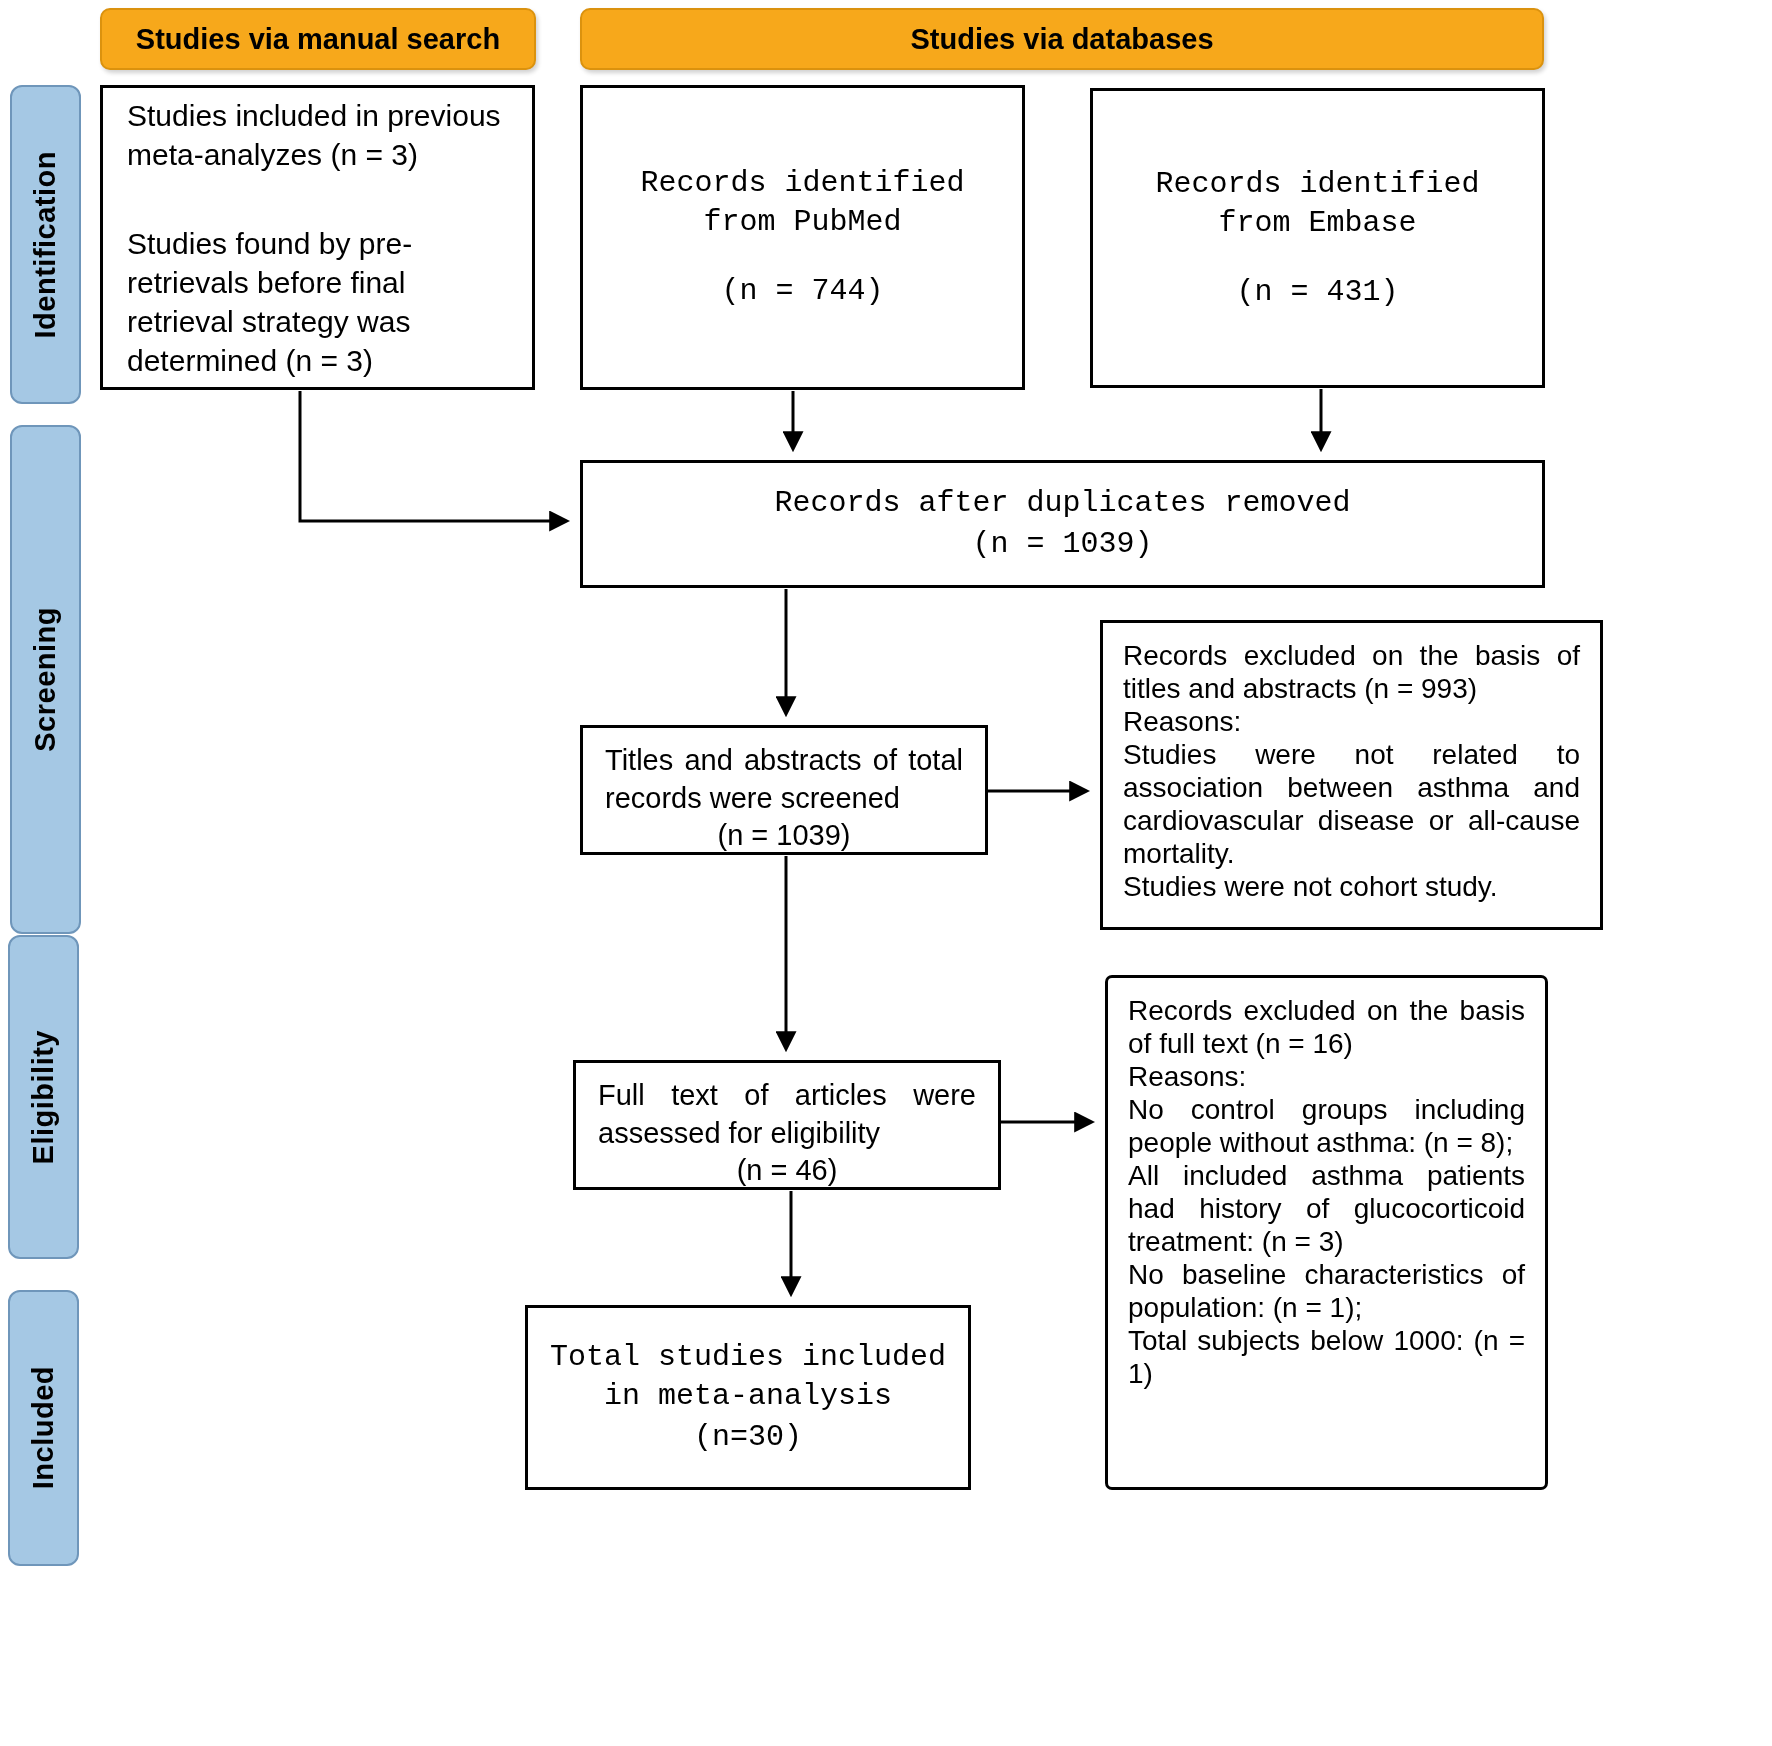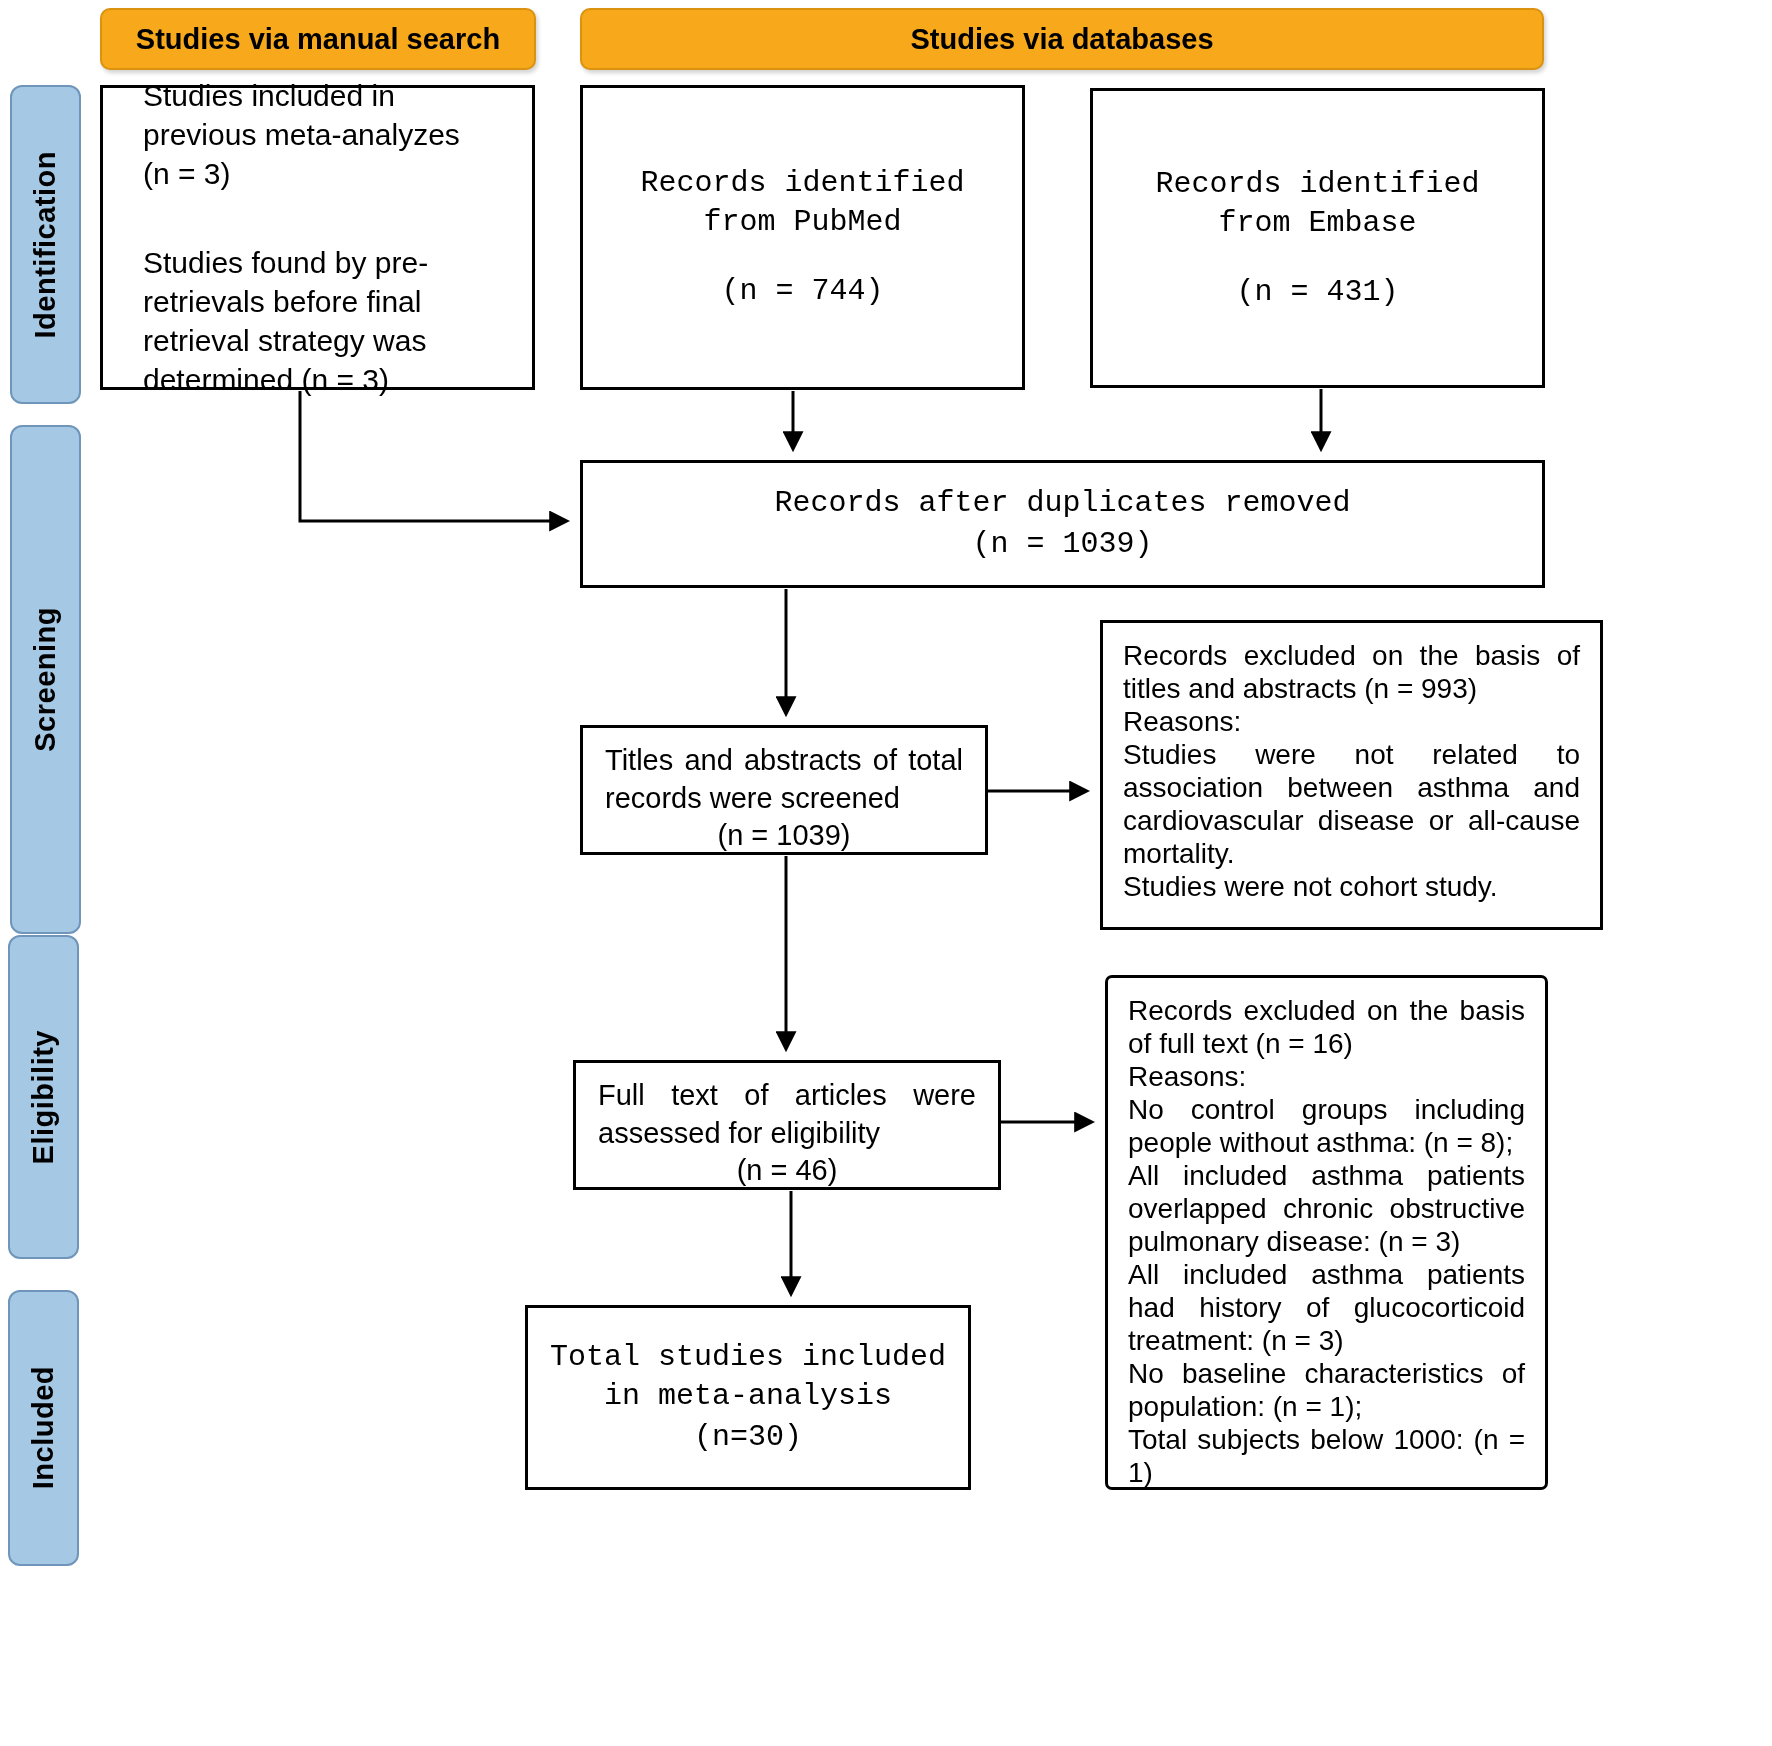--- a/index.html
+++ b/index.html
@@ -23,21 +23,21 @@
   .stage span{
     writing-mode:vertical-rl;transform:rotate(180deg);
     font-weight:bold;font-size:29px;letter-spacing:0.5px;white-space:nowrap;
   }
   .box{
     position:absolute;background:#fff;border:3px solid #000;box-sizing:border-box;
     font-size:30px;line-height:1.3;
   }
   .flexcenter{display:flex;flex-direction:column;align-items:center;justify-content:center;text-align:center;font-family:Liberation Mono, monospace;}
   .box p{margin:0;}
-  #box-manual{padding:20px 40px;display:flex;flex-direction:column;justify-content:center;text-align:left;gap:32px;}
+  #box-manual{padding:20px 24px;display:flex;flex-direction:column;justify-content:center;text-align:left;gap:32px;}
   #box-manual .para2{margin-top:18px;}
   #box-pubmed,#box-embase{row-gap:30px;padding:10px 20px;}
   #box-dedup{row-gap:2px;}
   #box-screen{padding:14px 22px;font-size:29px;}
   #box-screen .just{text-align:justify;}
   #box-screen .cnt{text-align:center;}
   #box-fulltext{padding:14px 22px;font-size:29px;}
   #box-fulltext .just{text-align:justify;}
   #box-fulltext .cnt{text-align:center;}
   .exclbox{padding:16px 20px;font-size:28px;line-height:1.18;}
@@ -104,21 +104,20 @@
 
   <div class="box" id="box-fulltext" style="left:573px;top:1060px;width:428px;height:130px;">
     <p class="just">Full text of articles were assessed for eligibility</p>
     <p class="cnt">(n = 46)</p>
   </div>
 
   <div class="box exclbox" id="box-excl2" style="left:1105px;top:975px;width:443px;height:515px;border-radius:7px;">
     <p>Records excluded on the basis of full text (n = 16)</p>
     <p>Reasons:</p>
     <p>No control groups including people without asthma: (n = 8);</p>
-    <p>All included asthma patients overlapped chronic obstructive pulmonary disease: (n = 3)</p>
     <p>All included asthma patients had history of glucocorticoid treatment: (n = 3)</p>
     <p>No baseline characteristics of population: (n = 1);</p>
     <p>Total subjects below 1000: (n = 1)</p>
   </div>
 
   <div class="box flexcenter" id="box-included" style="left:525px;top:1305px;width:446px;height:185px;">
     <p>Total studies included in meta-analysis</p>
     <p>(n=30)</p>
   </div>
 

